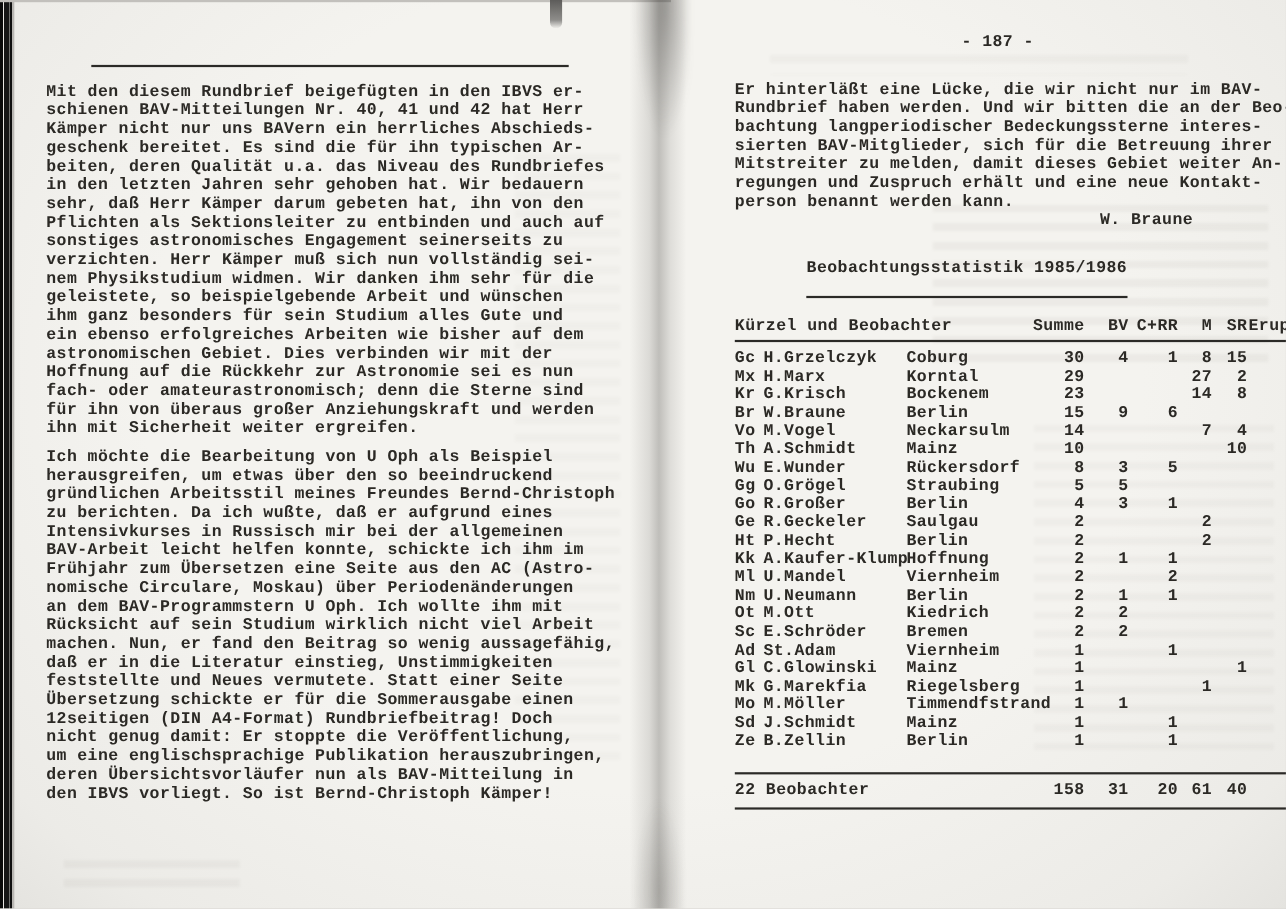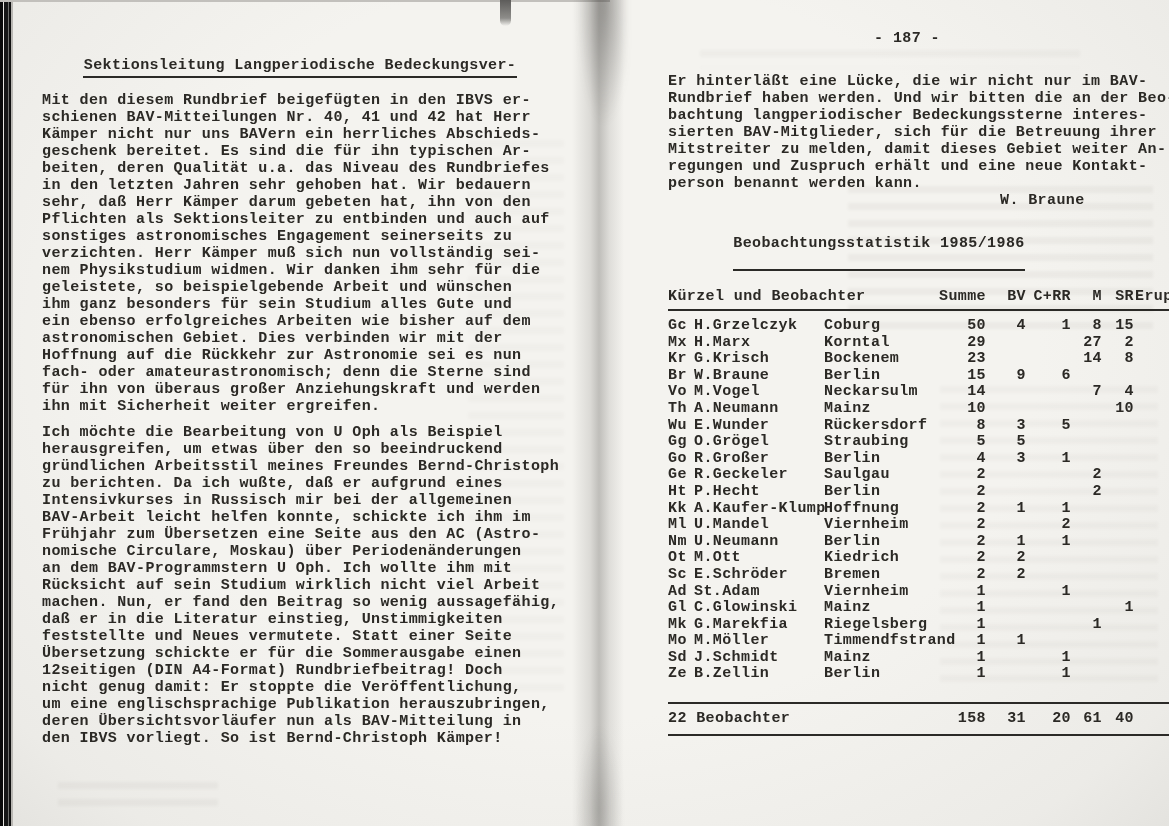--- a/index.html
+++ b/index.html
@@ -63,21 +63,20 @@
   <div class="top-notch"></div>
   <div class="gutter"></div>
   <div class="ghost g1"></div>
   <div class="ghost g2"></div>
   <div class="ghost g3"></div>
   <div class="ghost g4"></div>
   <div class="ghost g5"></div>
 
   <div class="page page-l">
     <div class="h186">
-      <div>Sektionsleitung Langperiodische Bedeckungsver-</div>
     </div>
     <div class="para p1-l">Mit den diesem Rundbrief beigefügten in den IBVS er-
 schienen BAV-Mitteilungen Nr. 40, 41 und 42 hat Herr
 Kämper nicht nur uns BAVern ein herrliches Abschieds-
 geschenk bereitet. Es sind die für ihn typischen Ar-
 beiten, deren Qualität u.a. das Niveau des Rundbriefes
 in den letzten Jahren sehr gehoben hat. Wir bedauern
 sehr, daß Herr Kämper darum gebeten hat, ihn von den
 Pflichten als Sektionsleiter zu entbinden und auch auf
 sonstiges astronomisches Engagement seinerseits zu
@@ -133,21 +132,21 @@
         <span class="cell c-m">M</span>
         <span class="cell c-sr">SR</span>
         <span class="cell c-erup">Erup.</span>
       </div>
 
       <div>
           <div class="trow">
             <span class="cell c-kurzel">Gc</span>
             <span class="cell c-name">H.Grzelczyk</span>
             <span class="cell c-city">Coburg</span>
-            <span class="cell c-summe">50</span>
+            <span class="cell c-summe">30</span>
             <span class="cell c-bv">4</span>
             <span class="cell c-crr">1</span>
             <span class="cell c-m">8</span>
             <span class="cell c-sr">15</span>
             <span class="cell c-erup">2</span>
           </div>
           <div class="trow">
             <span class="cell c-kurzel">Mx</span>
             <span class="cell c-name">H.Marx</span>
             <span class="cell c-city">Korntal</span>
@@ -186,21 +185,21 @@
             <span class="cell c-city">Neckarsulm</span>
             <span class="cell c-summe">14</span>
             <span class="cell c-bv"></span>
             <span class="cell c-crr"></span>
             <span class="cell c-m">7</span>
             <span class="cell c-sr">4</span>
             <span class="cell c-erup">3</span>
           </div>
           <div class="trow">
             <span class="cell c-kurzel">Th</span>
-            <span class="cell c-name">A.Neumann</span>
+            <span class="cell c-name">A.Schmidt</span>
             <span class="cell c-city">Mainz</span>
             <span class="cell c-summe">10</span>
             <span class="cell c-bv"></span>
             <span class="cell c-crr"></span>
             <span class="cell c-m"></span>
             <span class="cell c-sr">10</span>
             <span class="cell c-erup"></span>
           </div>
           <div class="trow">
             <span class="cell c-kurzel">Wu</span>

